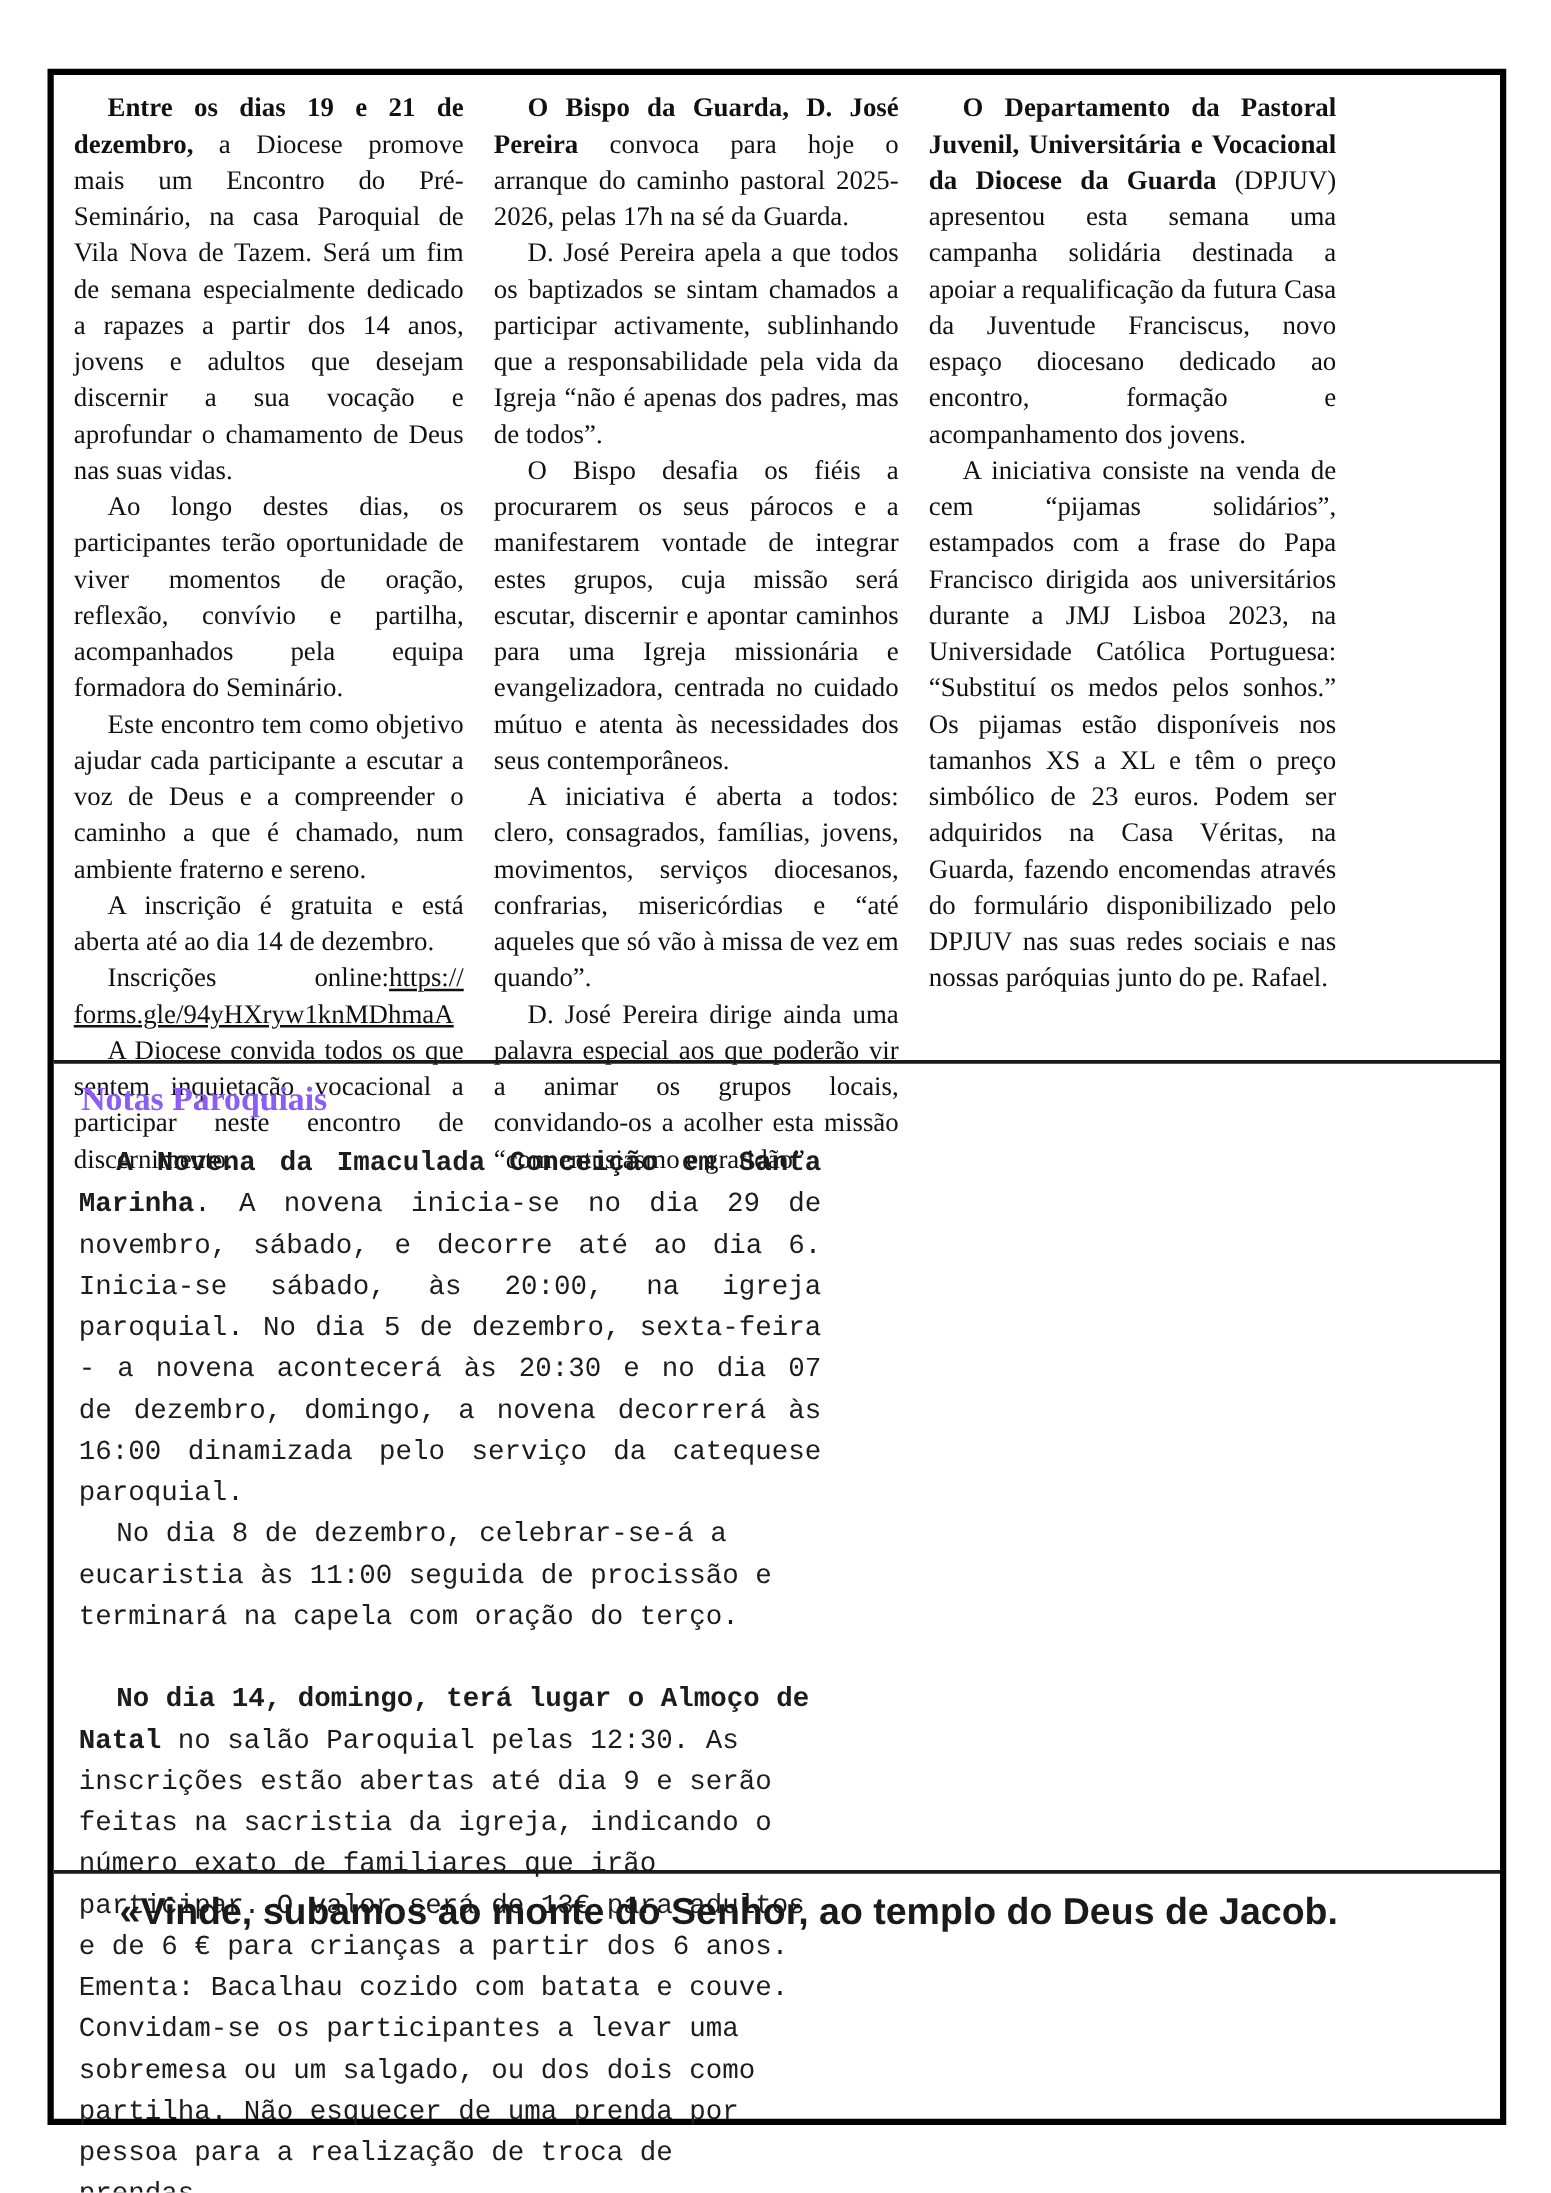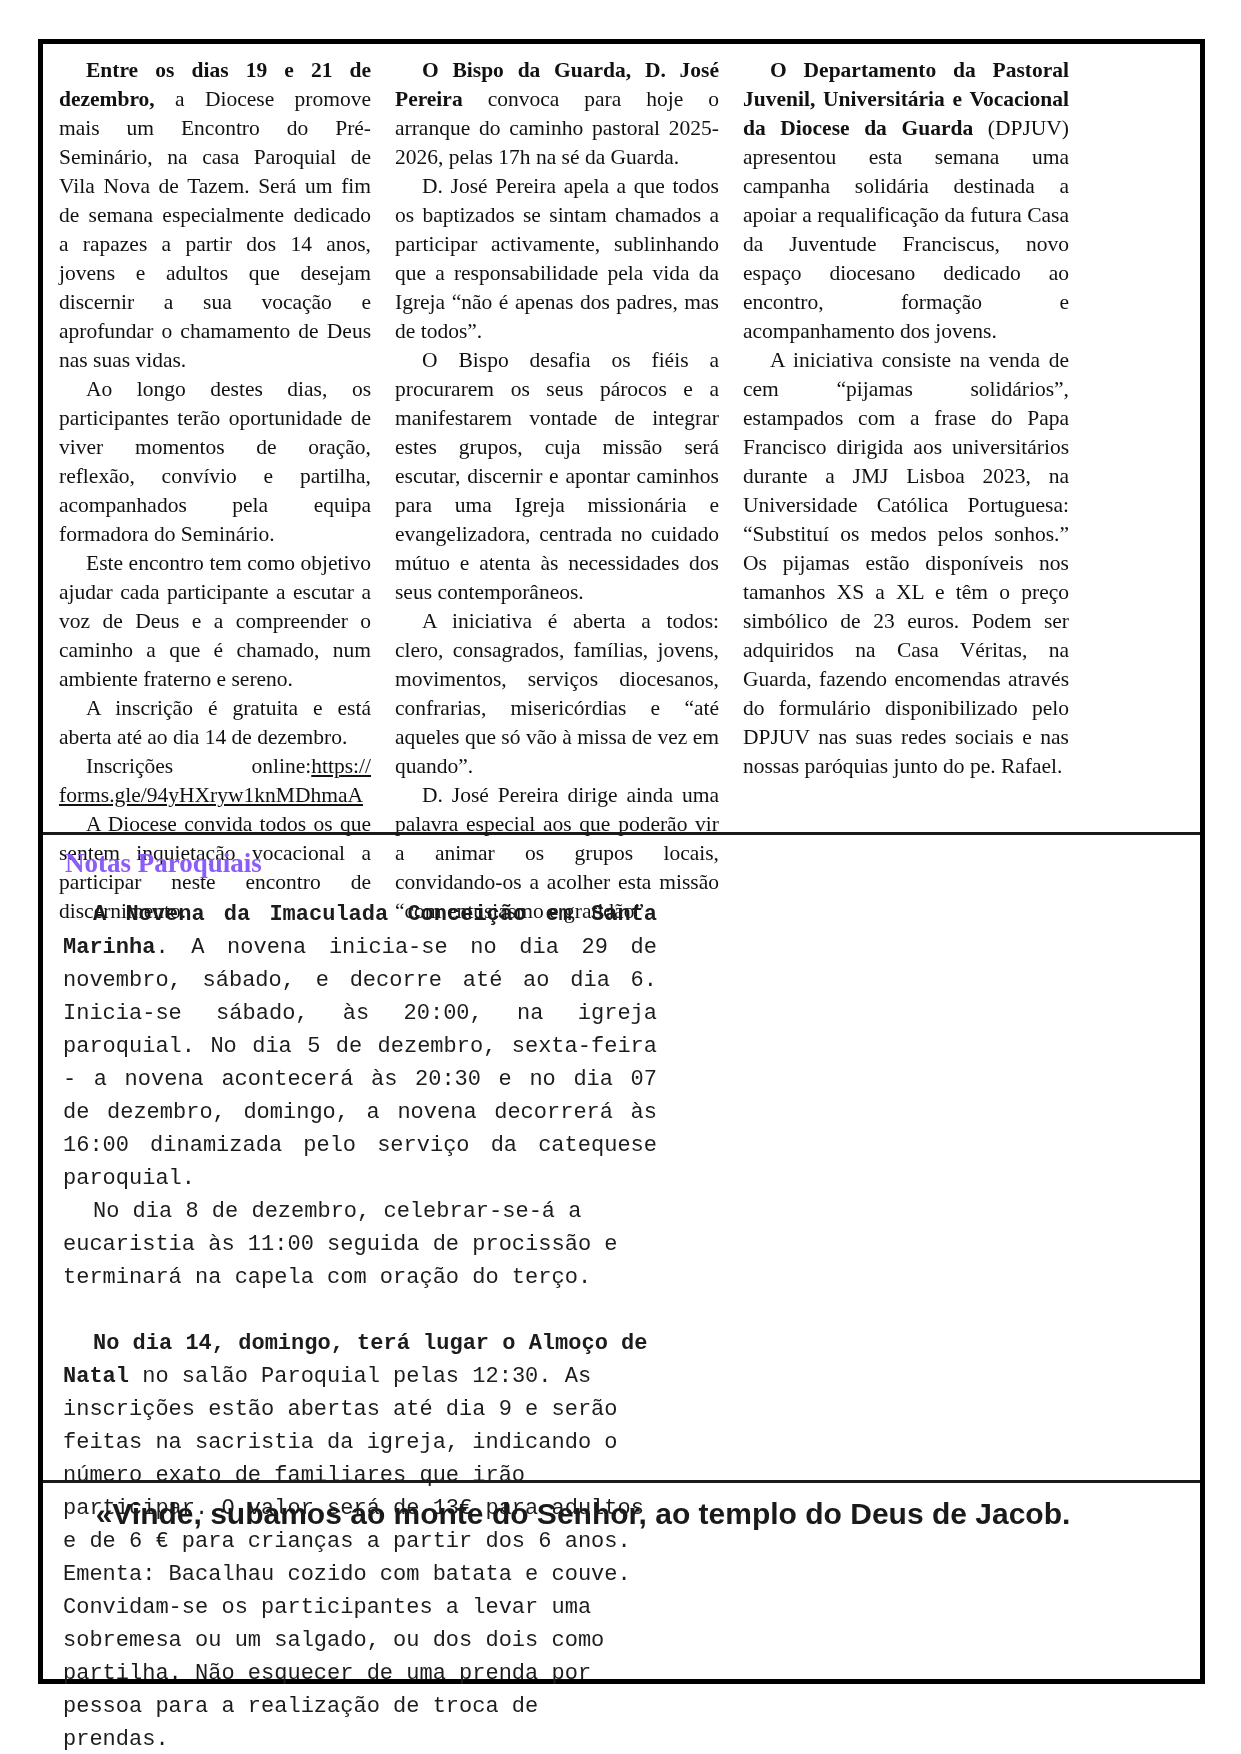--- a/index.html
+++ b/index.html
@@ -1,21 +1,21 @@
 <!DOCTYPE html>
 <html lang="pt"><head>
 <meta charset="utf-8">
 <style>
   html, body { margin:0; padding:0; background:#ffffff; }
   .page {
     position:relative; width:1241px; height:1754px; background:#ffffff;
     font-family:"Liberation Serif", serif; color:#111111;
   }
   .frame {
-    position:absolute; left:38px; top:39px; width:1167px; height:1645px;
+    position:absolute; left:38px; top:55px; width:1167px; height:1645px;
     border:5px solid #000000; box-sizing:border-box; background:#ffffff;
   }
 
   
   .columns {
     position:absolute; left:16px; top:12px;
     display:grid; grid-template-columns:312px 324px 326px; column-gap:24px;
   }
   .columns p {
     margin:0; text-indent:27px; text-align:justify;

